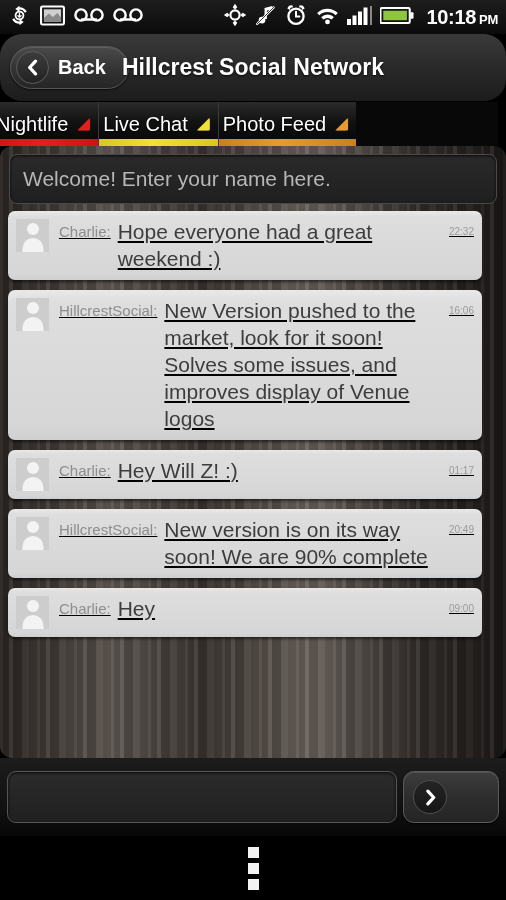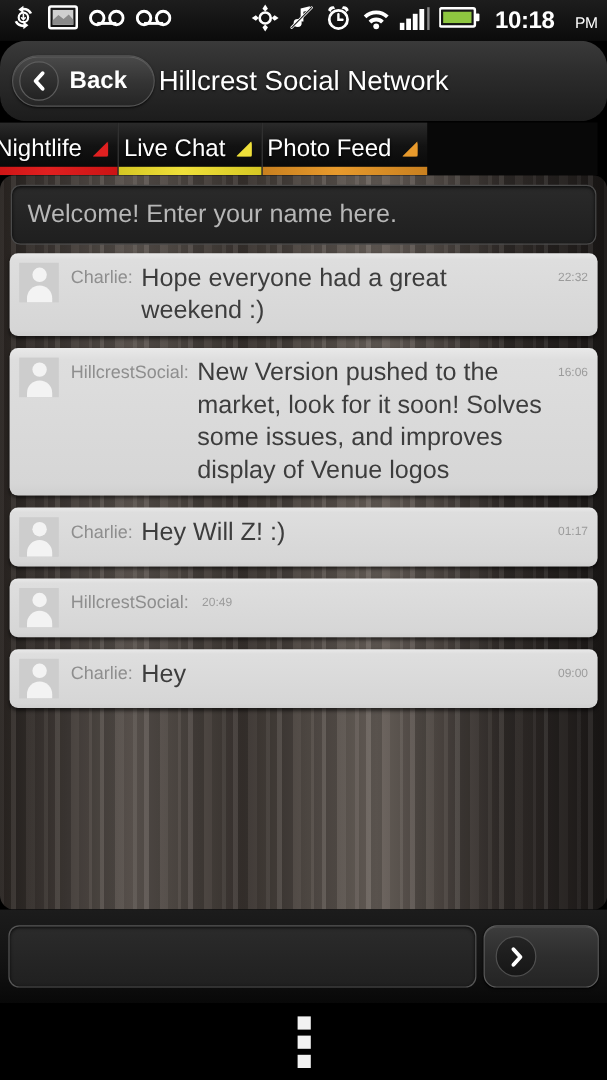--- a/index.html
+++ b/index.html
@@ -15,23 +15,23 @@
   .statusbar {
     position:absolute; top:0; left:0; width:506px; height:34px;
     background:linear-gradient(to bottom,#1d1d1d 0%,#131313 55%,#0b0b0b 100%);
     display:flex; align-items:center; padding:0 8px;
   }
   .sb-left { display:flex; align-items:center; gap:9px; }
   .sb-right { display:flex; align-items:center; gap:7px; margin-left:auto; }
   .sb-ico { display:block; }
   .sb-clock {
     color:#fff; font-size:20px; font-weight:700; letter-spacing:-0.3px;
-    margin-left:5px; display:flex; align-items:baseline; gap:17px;
-  }
-  .sb-ampm { font-size:13px; font-weight:400; }
+    margin-left:5px; display:flex; align-items:baseline; gap:3px;
+  }
+  .sb-ampm { font-size:13px; font-weight:700; }
 
   
   .titlebar {
     position:absolute; top:34px; left:0; width:506px; height:68px;
     background:linear-gradient(to bottom,#3a3a3a 0%,#2c2c2c 40%,#1c1c1c 100%);
     border-bottom:1px solid #000;
     display:flex; align-items:center;border-radius:22px;
   }
   .back-btn {
     margin-left:10px; height:43px; padding:0 22px 0 5px;
@@ -43,21 +43,21 @@
   }
   .back-circ {
     width:33px; height:33px; border-radius:50%;
     background:linear-gradient(to bottom,#3c3c3c,#222);
     border:1px solid #5d5d5d;
     display:flex; align-items:center; justify-content:center;
   }
   .back-label { color:#fff; font-size:20px; font-weight:700; }
   .title-txt {
     position:absolute; left:0; right:0; text-align:center;
-    color:#fff; font-size:23px; font-weight:400; pointer-events:none;
+    color:#fff; font-size:23px; font-weight:700; pointer-events:none;
     text-shadow:0 1px 2px rgba(0,0,0,.8);
   }
 
   
   .tabbar {
     position:absolute; top:102px; left:0; width:506px; height:44px;
     background:#080808; display:flex; align-items:stretch; overflow:hidden;
   }
   .tab {
     position:relative; display:flex; align-items:center;
@@ -96,21 +96,21 @@
   }
   .namefield {
     margin:8px 9px 7px 9px; height:50px; border-radius:8px;
     background:linear-gradient(to bottom,#2a2a2a,#1f1f1f);
     border:1px solid #4a4a4a;
     box-shadow:inset 0 1px 3px rgba(0,0,0,.8);
     display:flex; align-items:center; padding:0 13px; cursor:text;
   }
   .namefield span { color:#b7b7b7; font-size:21px; }
 
-  .msglist { padding:0 8px 6px 8px; }
+  .msglist { padding:0 24px 6px 8px;text-decoration:underline; }
   .bubble {
     position:relative; margin-bottom:10px; border-radius:7px;
     background:linear-gradient(to bottom,#e9e9e9 0%,#dedede 8%,#d6d6d6 92%,#cfcfcf 100%);
     box-shadow:0 2px 3px rgba(0,0,0,.55);
     padding:7px 8px 8px 8px;
     display:flex; align-items:flex-start; gap:0;
   }
   .avatar {
     flex:0 0 auto; width:33px; height:33px; background:#cdcdcd;
     position:relative; overflow:hidden; margin-top:1px;
@@ -341,20 +341,21 @@
           <div class="bubble-body">
             <span class="msg-user">Charlie:</span>
             <span class="msg-text">Hey Will Z! :)</span>
             <span class="msg-time">01:17</span>
           </div>
         </div>
         <div class="bubble">
           <div class="avatar"></div>
           <div class="bubble-body">
             <span class="msg-user">HillcrestSocial:</span>
+            <span class="msg-text">New version is on its way soon! We are 90% complete</span>
             <span class="msg-time">20:49</span>
           </div>
         </div>
         <div class="bubble">
           <div class="avatar"></div>
           <div class="bubble-body">
             <span class="msg-user">Charlie:</span>
             <span class="msg-text">Hey</span>
             <span class="msg-time">09:00</span>
           </div>

